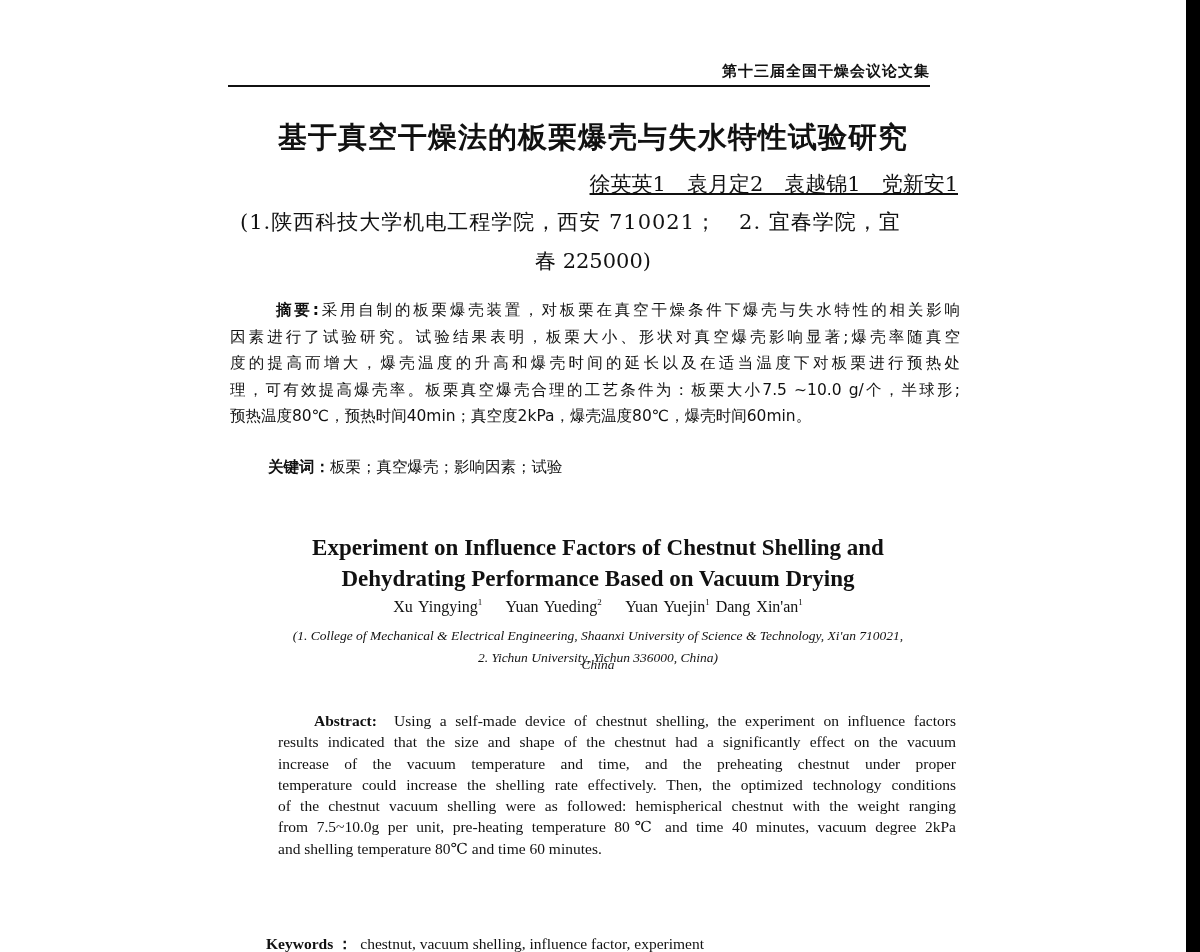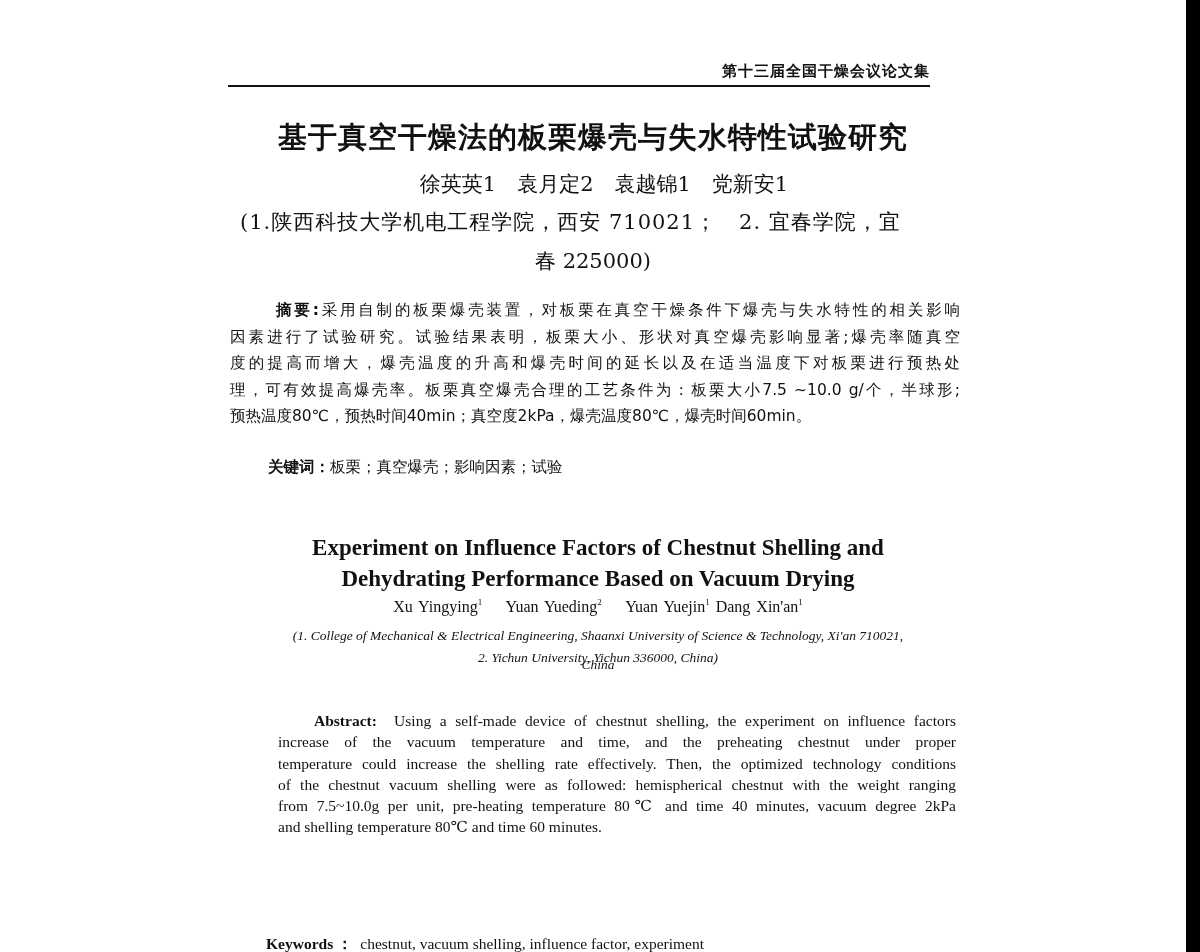--- a/index.html
+++ b/index.html
@@ -44,24 +44,25 @@
       background: #111;
     }
     .cn-title {
       left: 228px; width: 730px; top: 118px;
       text-align: center;
       font-size: 29px;
       font-weight: bold;
       letter-spacing: 1px;
     }
     .cn-authors {
-      left: 239px; width: 730px; top: 170px;
-      text-align: center;
+      left: 228px; width: 730px; top: 170px;
+      text-align: right;
       font-size: 21px;
       word-spacing: 10px;
+      text-decoration: underline;
     }
     .cn-affil-1 {
       left: 240px; width: 730px; top: 208px;
       font-size: 21px;
       letter-spacing: 1px;
     }
     .cn-affil-2 {
       left: 228px; width: 730px; top: 247px;
       text-align: center;
       font-size: 21px;
@@ -170,20 +171,21 @@
   <span>Yuan Yuejin</span><sup>1</sup>
   <span>Dang Xin'an</span><sup>1</sup>
 </div>
 
 <div class="abs en-affil l1 lserif">(1. College of Mechanical &amp; Electrical Engineering, Shaanxi University of Science &amp; Technology, Xi'an 710021,</div>
 <div class="abs en-affil l2 lserif">China</div>
 <div class="abs en-affil l3 lserif">2. Yichun University, Yichun 336000, China)</div>
 
 <div class="en-abstract lserif">
   <span class="line indent"><span class="label">Abstract:</span>&nbsp;&nbsp;<span>Using a self-made device of chestnut shelling, the experiment on influence factors</span></span>
+  <span class="line">results indicated that the size and shape of the chestnut had a significantly effect on the vacuum</span>
   <span class="line">increase of the vacuum temperature and time, and the preheating chestnut under proper</span>
   <span class="line">temperature could increase the shelling rate effectively. Then, the optimized technology conditions</span>
   <span class="line">of the chestnut vacuum shelling were as followed: hemispherical chestnut with the weight ranging</span>
   <span class="line">from 7.5~10.0g per unit, pre-heating temperature 80℃ and time 40 minutes, vacuum degree 2kPa</span>
   <span class="line last">and shelling temperature 80℃  and time 60 minutes.</span>
 </div>
 
 <div class="abs en-keywords lserif">
   <span class="label">Keywords ：</span>&nbsp;&nbsp;<span>chestnut, vacuum shelling, influence factor, experiment</span>
 </div>

